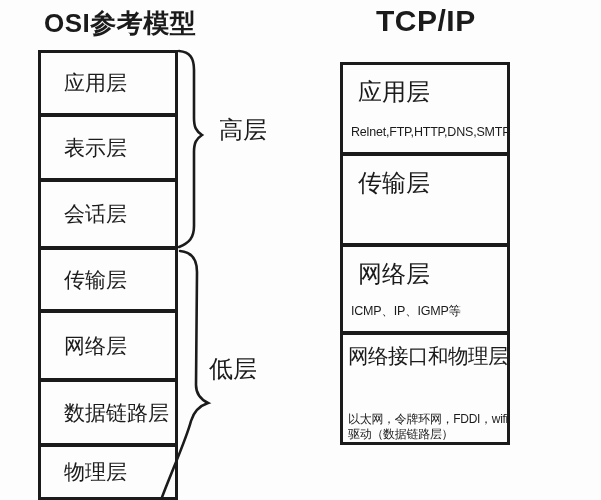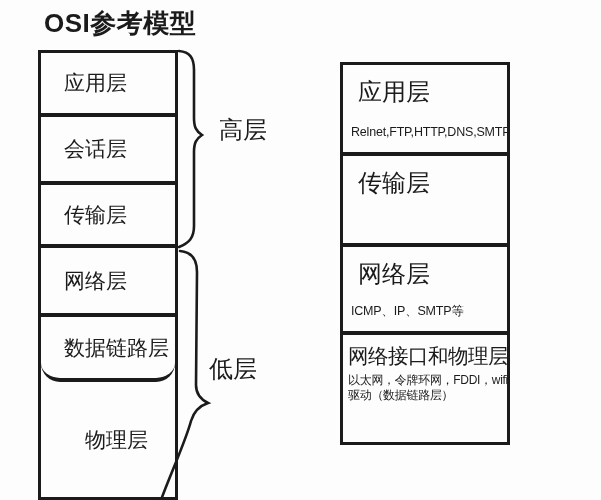--- a/index.html
+++ b/index.html
@@ -39,27 +39,27 @@
     background:var(--bg);
   }
   .osi-row{
     display:flex;align-items:center;
     padding-left:23px;
     font-size:21px;font-weight:500;
     border-bottom:4px solid var(--ink);
     flex:0 0 auto;
     white-space:nowrap;
   }
-  .osi-row:last-child{border-bottom:none;flex:1 1 auto;margin-left:21px;}
+  .osi-row:last-child{border-bottom:none;flex:1 1 auto;}
   .osi-r1{height:64px;}
   .osi-r2{height:65px;}
   .osi-r3{height:68px;}
   .osi-r4{height:63px;}
   .osi-r5{height:69px;}
-  .osi-r6{height:65px;border-radius:19px;}
+  .osi-r6{height:65px;}
   
   .braces{
     position:absolute;left:0;top:0;width:601px;height:500px;
     pointer-events:none;
   }
   .group-label{
     position:absolute;
     font-size:24px;font-weight:500;
     white-space:nowrap;
   }
@@ -87,43 +87,45 @@
     font-size:24px;font-weight:500;
     padding:11px 0 0 15px;
     white-space:nowrap;
   }
   .tcp-detail{
     font-size:12.5px;font-weight:500;
     padding:0 3px 11px 8px;
     letter-spacing:-0.2px;
     white-space:nowrap;
   }
-  .tcp-row.physical{justify-content:flex-start;border-radius:9px;}
+  .tcp-row.physical{justify-content:space-between;border-radius:9px;}
   .tcp-row.physical .tcp-header{
     font-size:20.5px;
     padding:7px 0 0 5px;
     letter-spacing:-0.5px;
   }
   .tcp-detail-lines{
     font-size:12px;font-weight:500;
     line-height:1.27;
     padding:3px 2px 0 5px;
     letter-spacing:-0.3px;
   }
   .tcp-detail-lines div{white-space:nowrap;}
 </style>
 </head>
 <body>
 
 <div class="canvas">
 
   <div class="osi-title">OSI参考模型</div>
+  <div class="tcpip-title">TCP/IP</div>
 
   <div class="osi-stack">
     <div class="osi-row osi-r1">应用层</div>
+    <div class="osi-row osi-r2">表示层</div>
     <div class="osi-row osi-r3">会话层</div>
     <div class="osi-row osi-r4">传输层</div>
     <div class="osi-row osi-r5">网络层</div>
     <div class="osi-row osi-r6">数据链路层</div>
     <div class="osi-row osi-r7">物理层</div>
   </div>
 
   <svg class="braces" viewBox="0 0 601 500" xmlns="http://www.w3.org/2000/svg">
     <path d="M 179 51 C 190 52, 194 58, 194 70 L 194 118 C 194 127, 196 131, 202 135 C 196 139, 194 143, 194 152 L 194 226 C 194 238, 189 243, 179 247" fill="none" stroke="#1b1b1b" stroke-width="2.6" stroke-linecap="round"></path>
     <path d="M 180 251 C 192 252, 197 259, 197 272 L 196 385 C 196 394, 200 399, 208 403 C 199 406, 194 411, 191 421 C 186 440, 171 473, 161 500" fill="none" stroke="#1b1b1b" stroke-width="2.6" stroke-linecap="round"></path>
@@ -138,21 +140,21 @@
       <div class="tcp-header">应用层</div>
       <div class="tcp-detail">Relnet,FTP,HTTP,DNS,SMTP等</div>
     </div>
 
     <div class="tcp-row tcp-r2">
       <div class="tcp-header">传输层</div>
     </div>
 
     <div class="tcp-row tcp-r3">
       <div class="tcp-header">网络层</div>
-      <div class="tcp-detail">ICMP、IP、SMTP等</div>
+      <div class="tcp-detail">ICMP、IP、IGMP等</div>
     </div>
 
     <div class="tcp-row physical">
       <div class="tcp-header">网络接口和物理层</div>
       <div class="tcp-detail-lines">
         <div>以太网，令牌环网，FDDI，wifi,</div>
         <div>驱动（数据链路层）</div>
       </div>
     </div>
 

